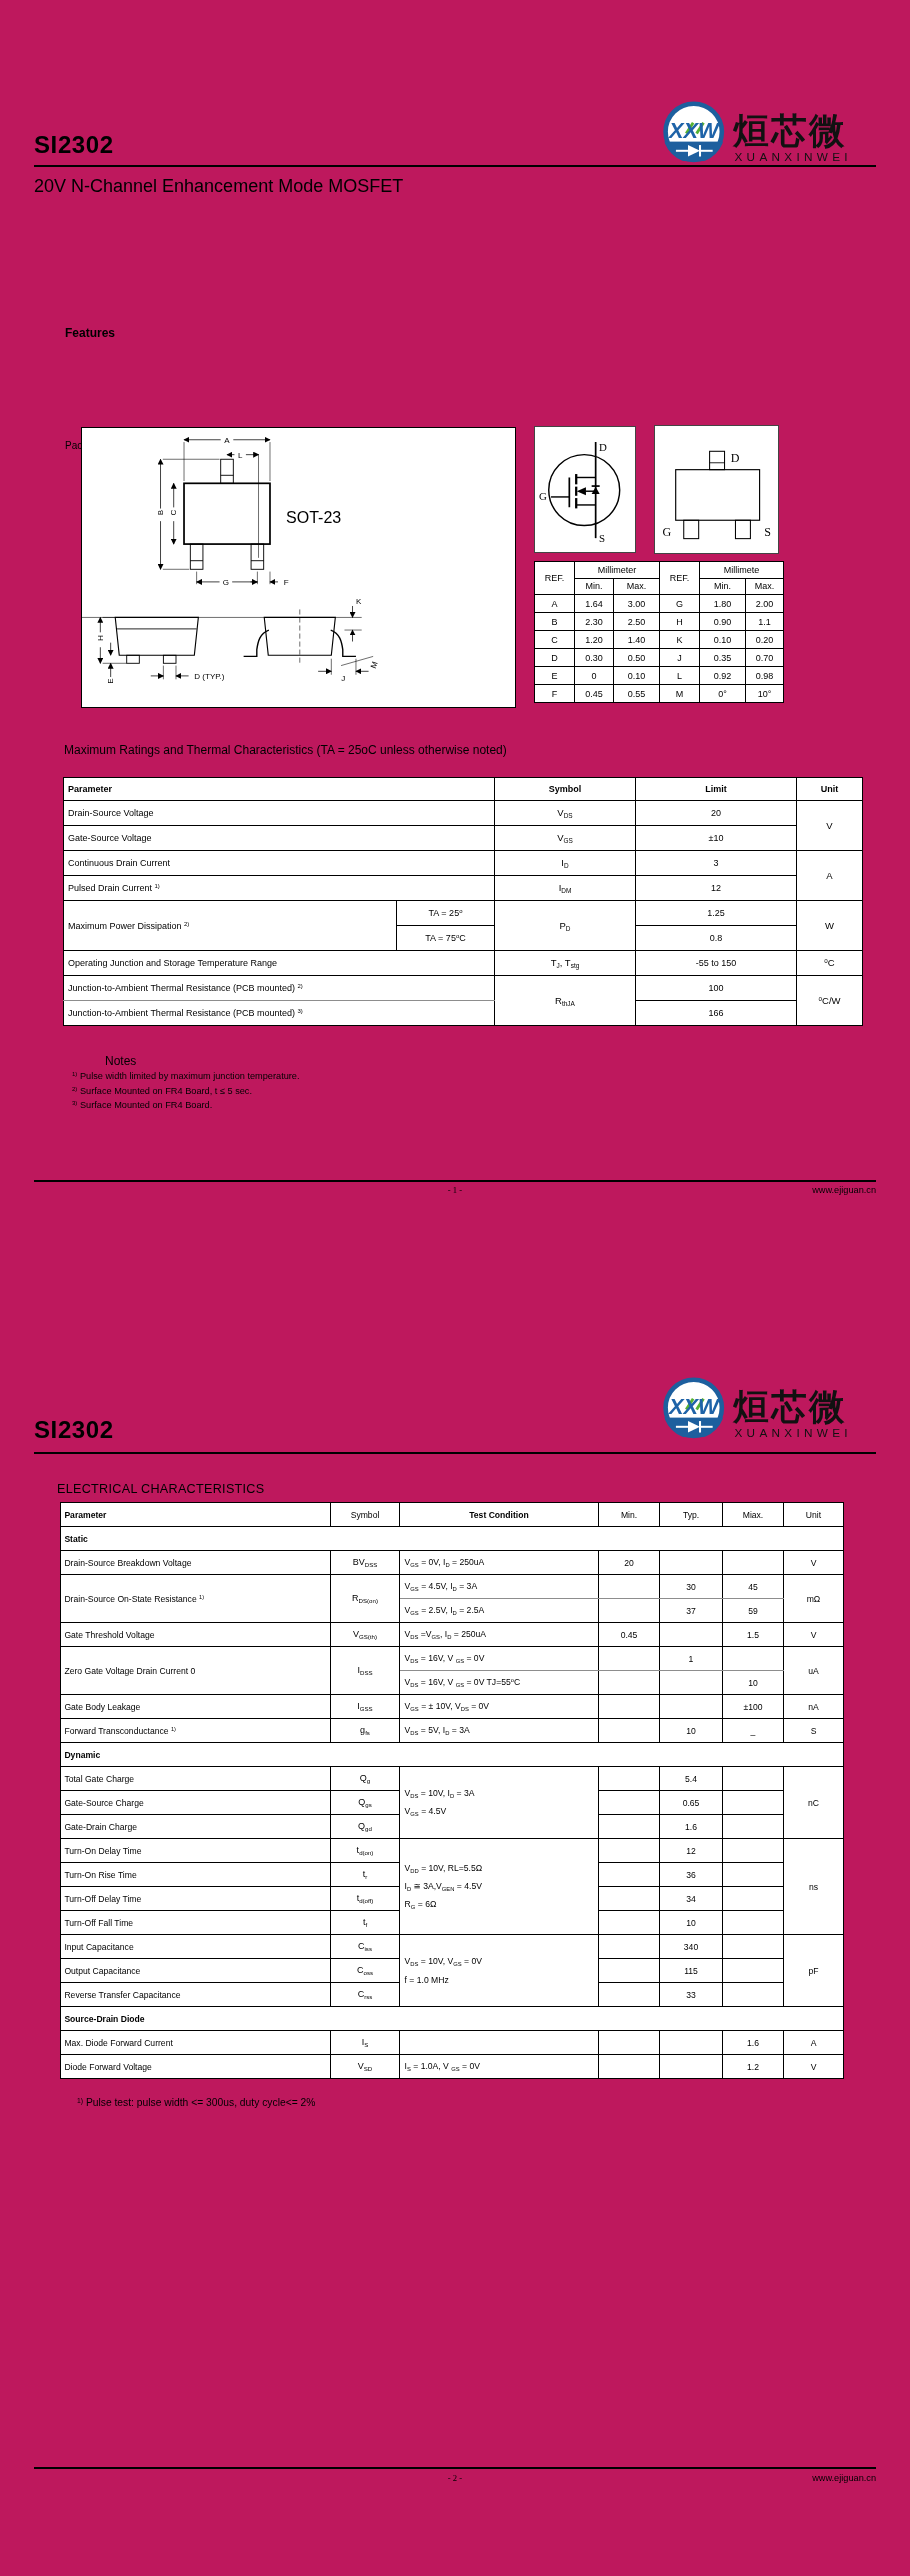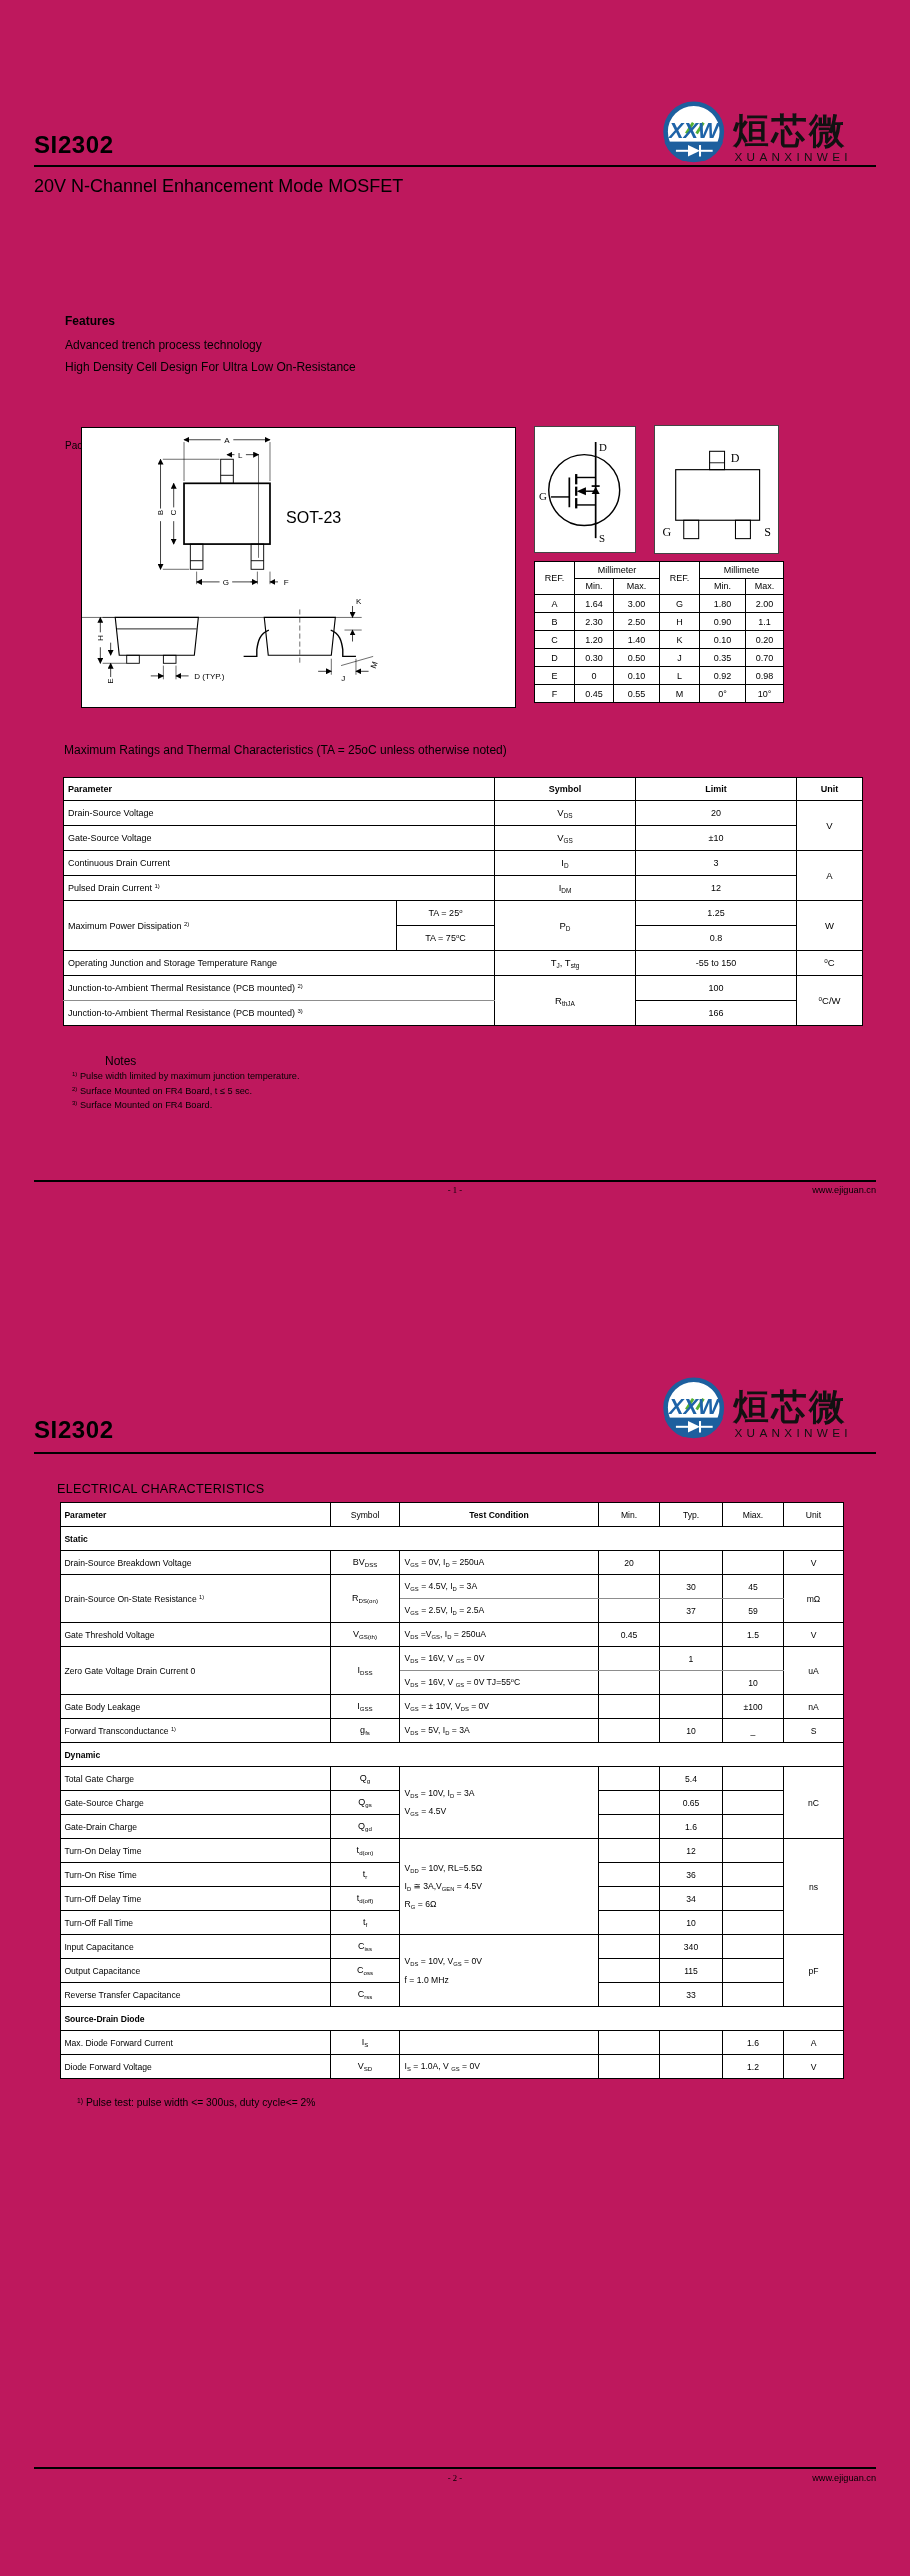--- a/index.html
+++ b/index.html
@@ -7,21 +7,21 @@
   #page {
     position: relative; width: 910px; height: 2576px; background:#be185d;
     font-family: "Liberation Sans", sans-serif; color:#000; overflow:hidden;
   }
   .abs { position:absolute; }
   .rule { background:#000; height:2.3px; }
   .doc-title { font-size:24px; font-weight:bold; letter-spacing:0.6px; }
   .subtitle  { font-size:18px; }
   .spec-line { font-size:11.5px; font-weight:bold; line-height:24px; white-space:pre; }
   .spec-line .val { font-weight:normal; }
-  .feat-title { font-size:12px; font-weight:bold; }
+  .feat-title { font-size:12px; font-weight:bold;margin-top:12px; }
   .feat-item  { font-size:12px; line-height:22.4px; }
   .pkg-heading { font-size:10px;margin-top:40px; }
   .sec-heading { font-size:12px; }
   .ec-heading  { font-size:12.6px; letter-spacing:0.3px; }
   .box { border:1.7px solid #000; background:#fff; }
   .box-thin { border:1.1px solid #444; background:#fff; }
 
   table { border-collapse:collapse; table-layout:fixed; background:#fff; }
   .dtable { border:1.7px solid #000; }
   .dtable td, .dtable th { border:1.1px solid #000; font-weight:normal; overflow:hidden; }
@@ -93,24 +93,20 @@
       <text x="128" y="107" font-size="20.5" fill="#111111" letter-spacing="7.5">XUANXINWEI</text>
     </svg>
   </div>
 
   <div class="abs rule" style="left:34px;top:165px;width:842px;"></div>
 
   <div class="abs subtitle" style="left:34px;top:176px;">20V N-Channel Enhancement Mode MOSFET</div>
 
 
   <div class="abs feat-title" style="left:65px;top:314px;">Features</div>
-  <div class="abs" style="left:65px;top:334px;">
-    <div class="feat-item">Advanced trench process technology</div>
-    <div class="feat-item">High Density Cell Design For Ultra Low On-Resistance</div>
-  </div>
 
   <div class="abs pkg-heading" style="left:65px;top:400px;">Package Dimensions</div>
 
   <div class="abs box" style="left:81px;top:427px;width:435px;height:281px;">
     <svg width="431" height="278" viewBox="0 0 752 484">
       <defs>
         <marker id="ar" viewBox="0 0 10 10" refX="9" refY="5" markerWidth="8" markerHeight="8" orient="auto-start-reverse">
             <path d="M0,0 L10,5 L0,10 z" fill="#000"></path>
           </marker>
       </defs>

